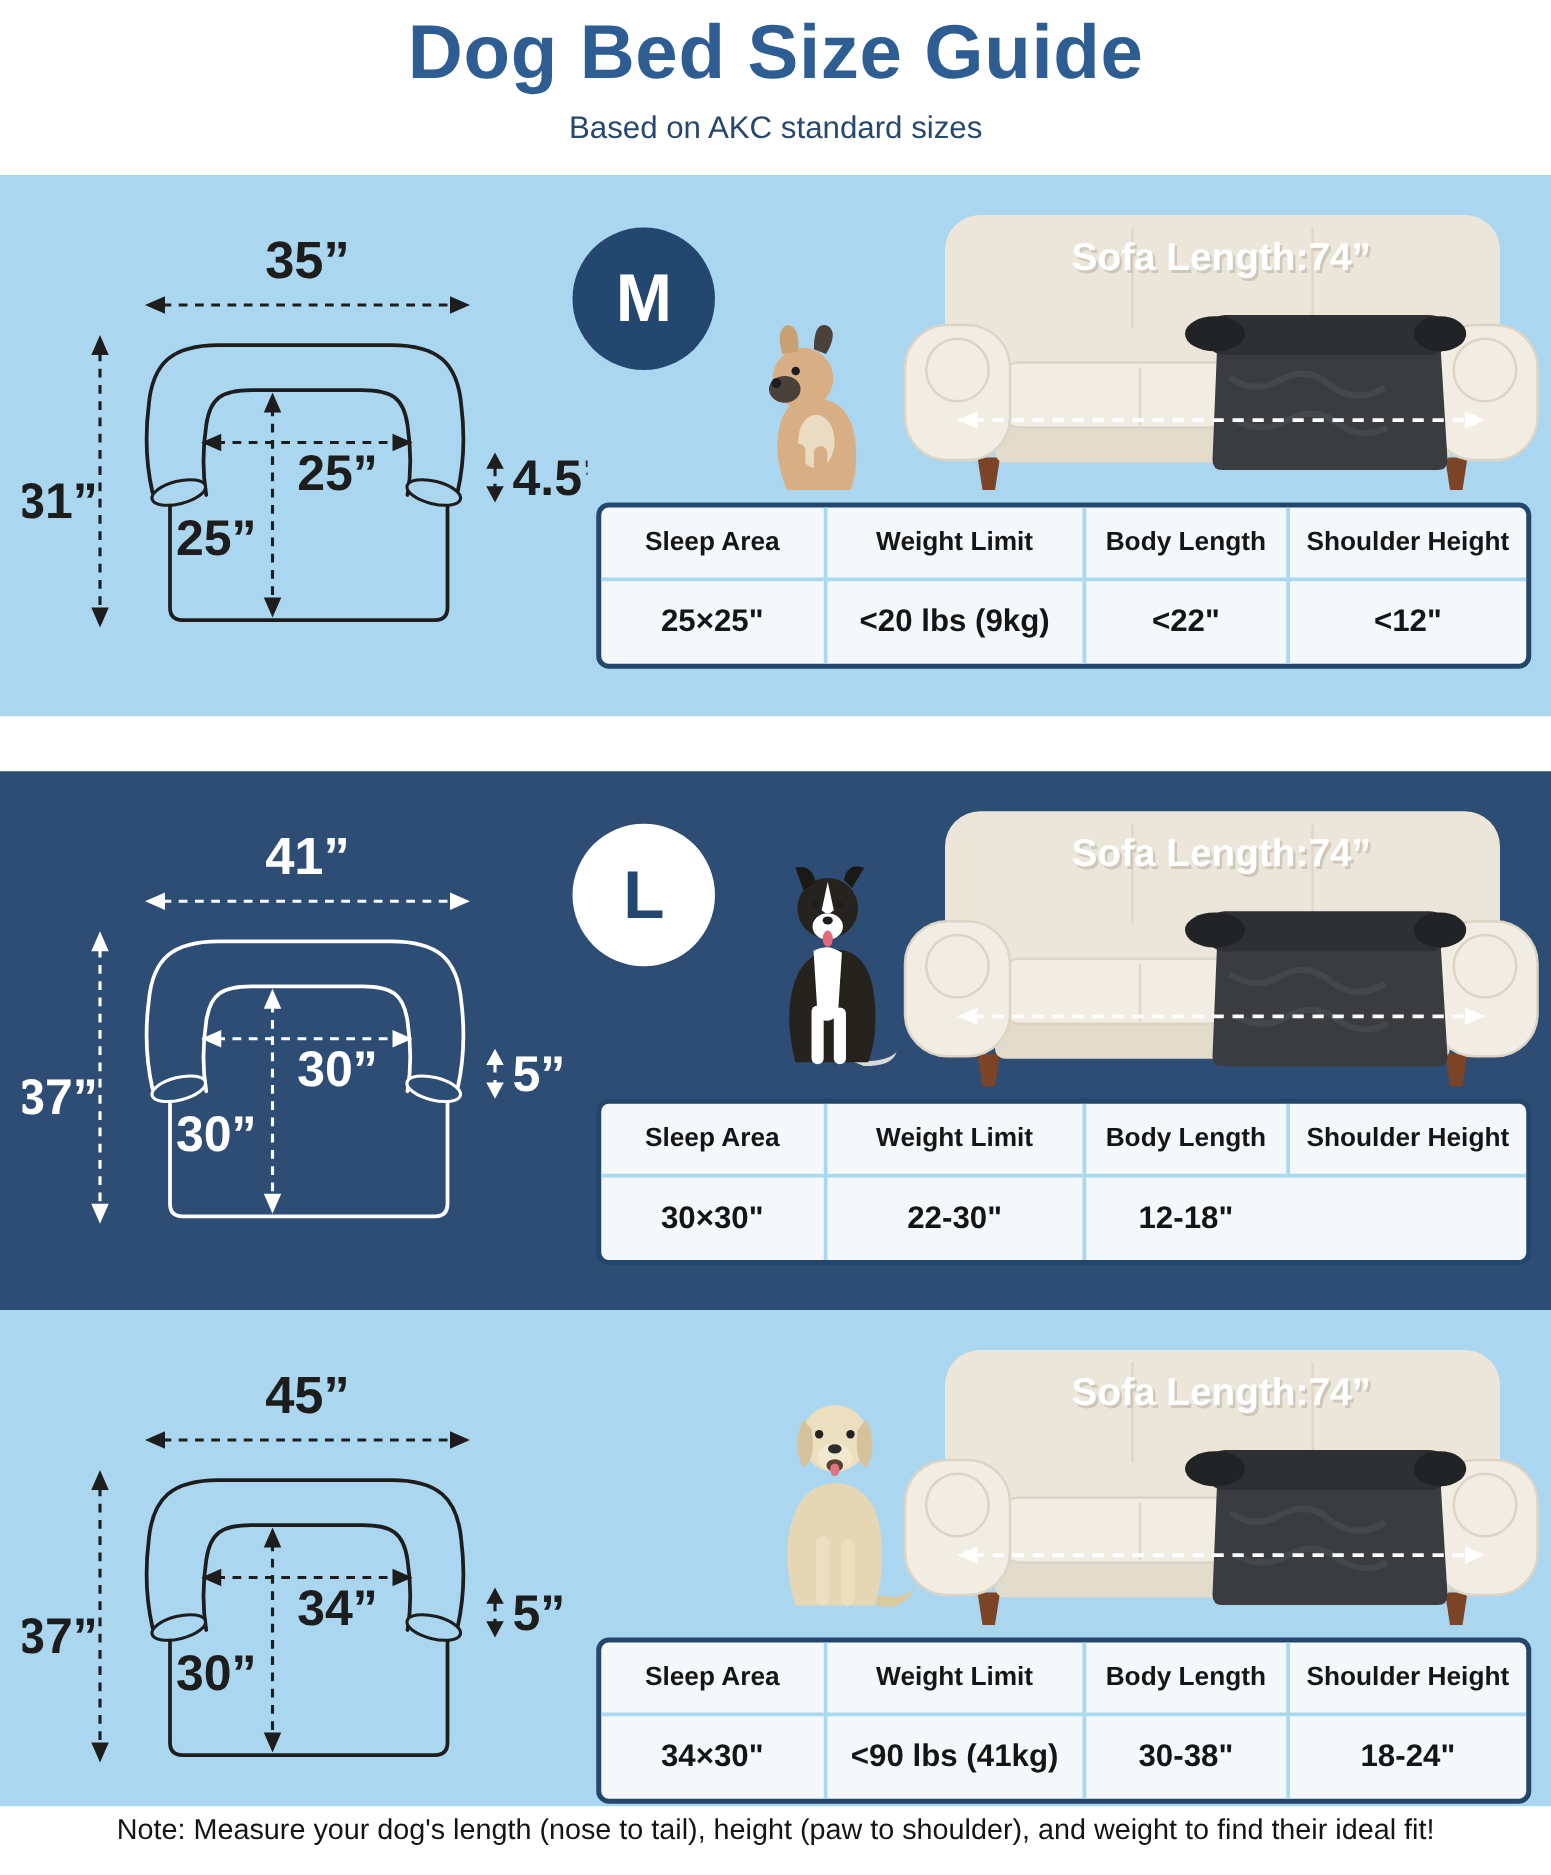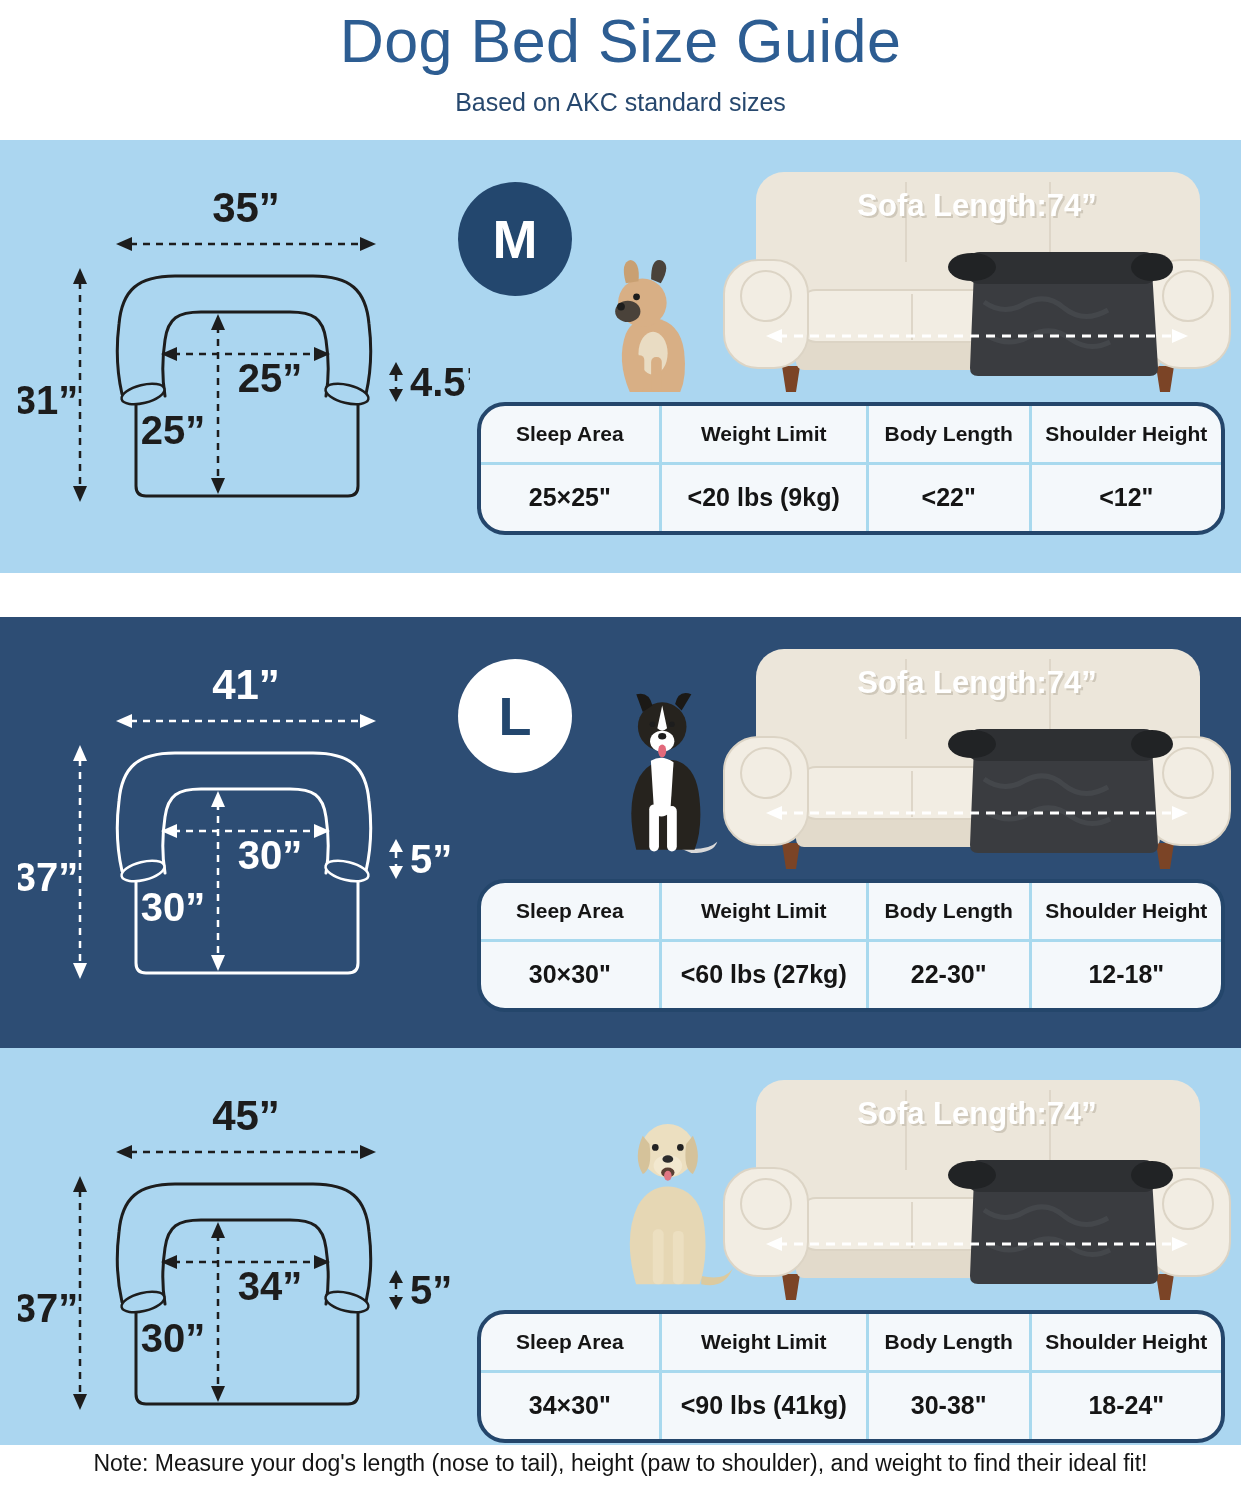--- a/index.html
+++ b/index.html
@@ -18,21 +18,21 @@
     --note-color:#141414;
   }
   *{box-sizing:border-box;}
   html,body{margin:0;padding:0;background:#ffffff;}
   body{font-family:"Liberation Sans", sans-serif;}
   .page{position:relative;width:1241px;height:1500px;background:#fff;overflow:hidden;margin:0 auto;}
   .page svg text{font-family:"Liberation Sans", sans-serif;}
 
   
   .header{position:absolute;top:0;left:0;width:100%;height:140px;text-align:center;background:#fff;}
-  .title{margin:6px 0 8px;font-size:61px;font-weight:normal;color:var(--title-color);letter-spacing:0.5px;}
+  .title{margin:6px 0 8px;font-size:61px;font-weight:bold;color:var(--title-color);letter-spacing:0.5px;}
   .subtitle{margin:12px 16px 0;font-size:25px;font-weight:500;color:var(--subtitle-color);}
 
   
   #sections{position:absolute;top:140px;left:0;width:100%;}
   section.size{position:relative;width:1241px;height:433px;}
   #sections section:nth-of-type(2){height:431px;}
   #sections section:nth-of-type(3){height:536px;}
   section.size.light{--ink:var(--ink-dark);--bgc:var(--light-section-bg);background:var(--light-section-bg);}
   section.size.dark{--ink:#ffffff;--bgc:var(--dark-section-bg);background:var(--dark-section-bg);margin-top:44px;}
 
@@ -72,21 +72,21 @@
   .sofa .bed3{fill:#212325;}
   .sofa .bedtex{fill:none;stroke:#4a4d52;stroke-width:5;opacity:.65;}
   .sofa .leg{fill:#7b4426;}
   .sofa .wdash{fill:none;stroke:#fff;stroke-width:3;stroke-dasharray:9 7;}
   .sofa .wah{fill:#fff;}
   .sofa .slabel{fill:#fff;font-weight:bold;font-size:31px;}
   .sofa .slabel-sh{fill:#cfc8ba;font-weight:bold;font-size:31px;}
 
   
   .tablewrap{position:absolute;left:477px;top:262px;width:748px;height:133px;
-             background:var(--table-bg);border:4px solid var(--table-border);border-radius:28px;
+             background:var(--table-bg);border:4px solid var(--table-border);border-radius:10px;
              display:grid;grid-template-columns:24% 28% 22% 26%;grid-template-rows:47% 53%;overflow:hidden;}
   .cell{display:flex;align-items:center;justify-content:center;color:#151515;}
   .cell.h{font-size:21px;font-weight:bold;border-bottom:3px solid var(--table-divider);}
   .cell.v{font-size:25px;font-weight:bold;}
   .cell.c2,.cell.c3,.cell.c4{border-left:3px solid var(--table-divider);}
 
   
   .footer{position:absolute;top:1445px;left:0;width:100%;height:55px;background:#fff;
           display:flex;align-items:flex-end;justify-content:center;}
   .note{font-size:23px;color:var(--note-color);}
@@ -287,21 +287,20 @@
         <text class="slabel-sh" x="263" y="54" text-anchor="middle">Sofa Length:74”</text>
         <text class="slabel" x="261" y="52" text-anchor="middle">Sofa Length:74”</text>
       </svg>
 
       <div class="tablewrap">
         <div class="cell h c1">Sleep Area</div>
         <div class="cell h c2">Weight Limit</div>
         <div class="cell h c3">Body Length</div>
         <div class="cell h c4">Shoulder Height</div>
         <div class="cell v c1">30×30"</div>
-        <div class="cell v c2">&lt;60 lbs (27kg)</div>
         <div class="cell v c3">22-30"</div>
         <div class="cell v c4">12-18"</div>
       </div>
 
     </section>
 
     <section class="size light" data-dog="labrador">
 
       <svg class="diag" viewBox="0 0 452 348">
         <g>

